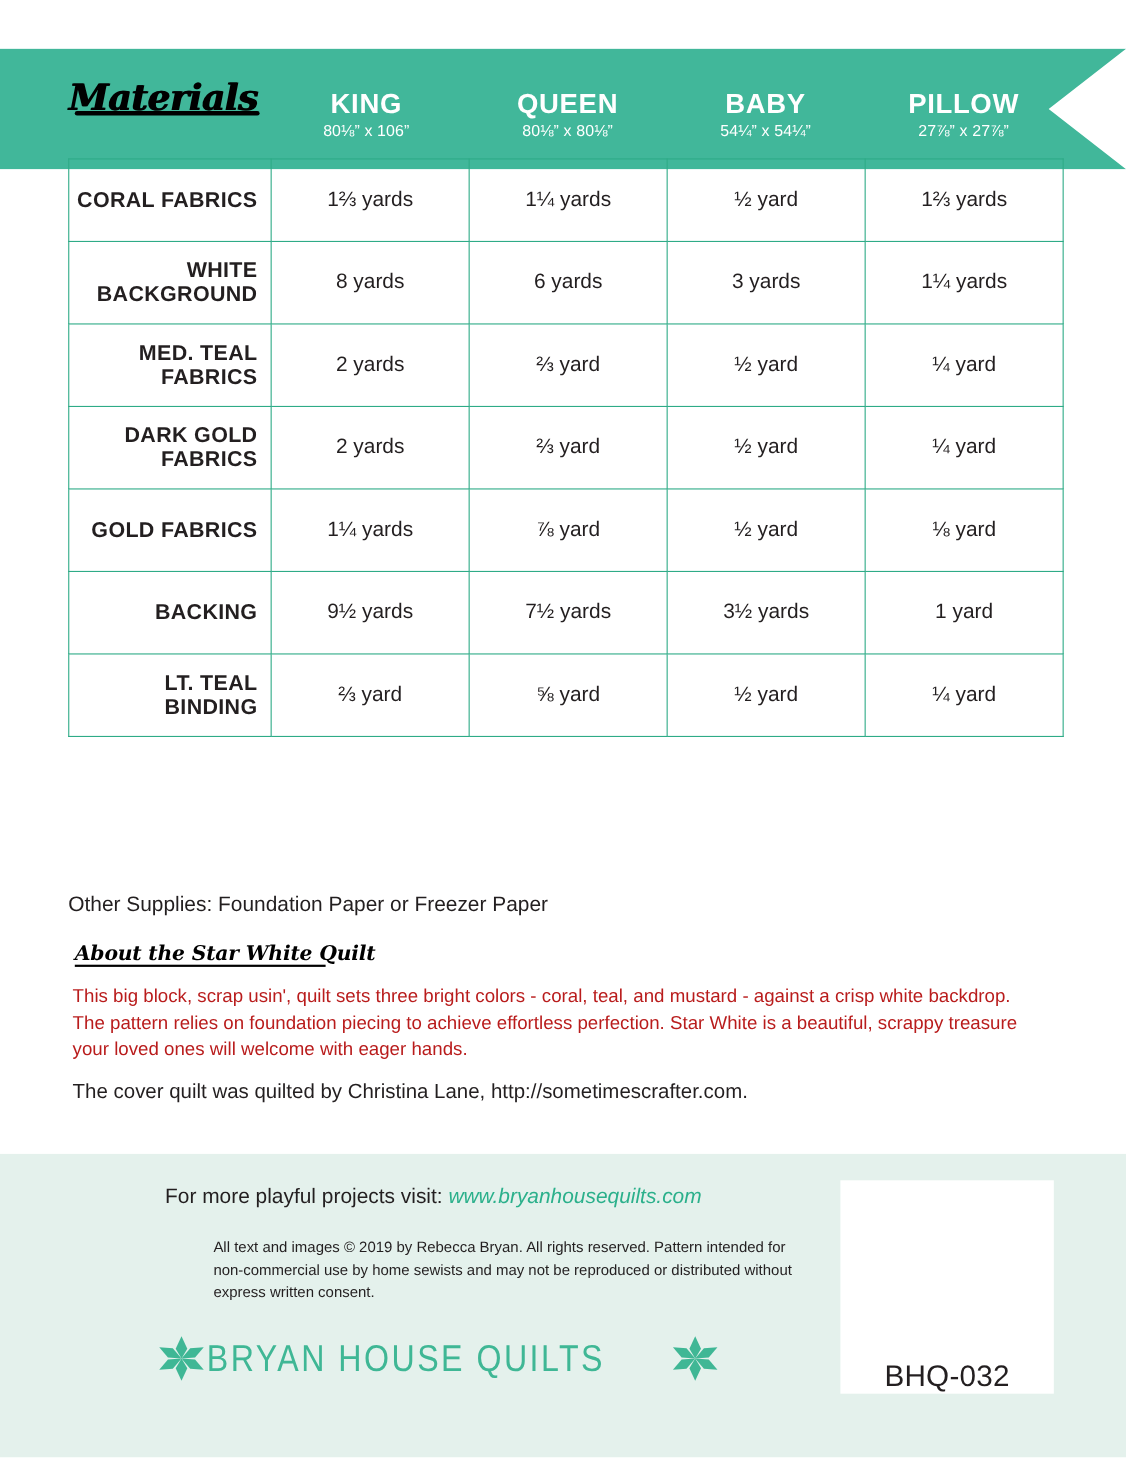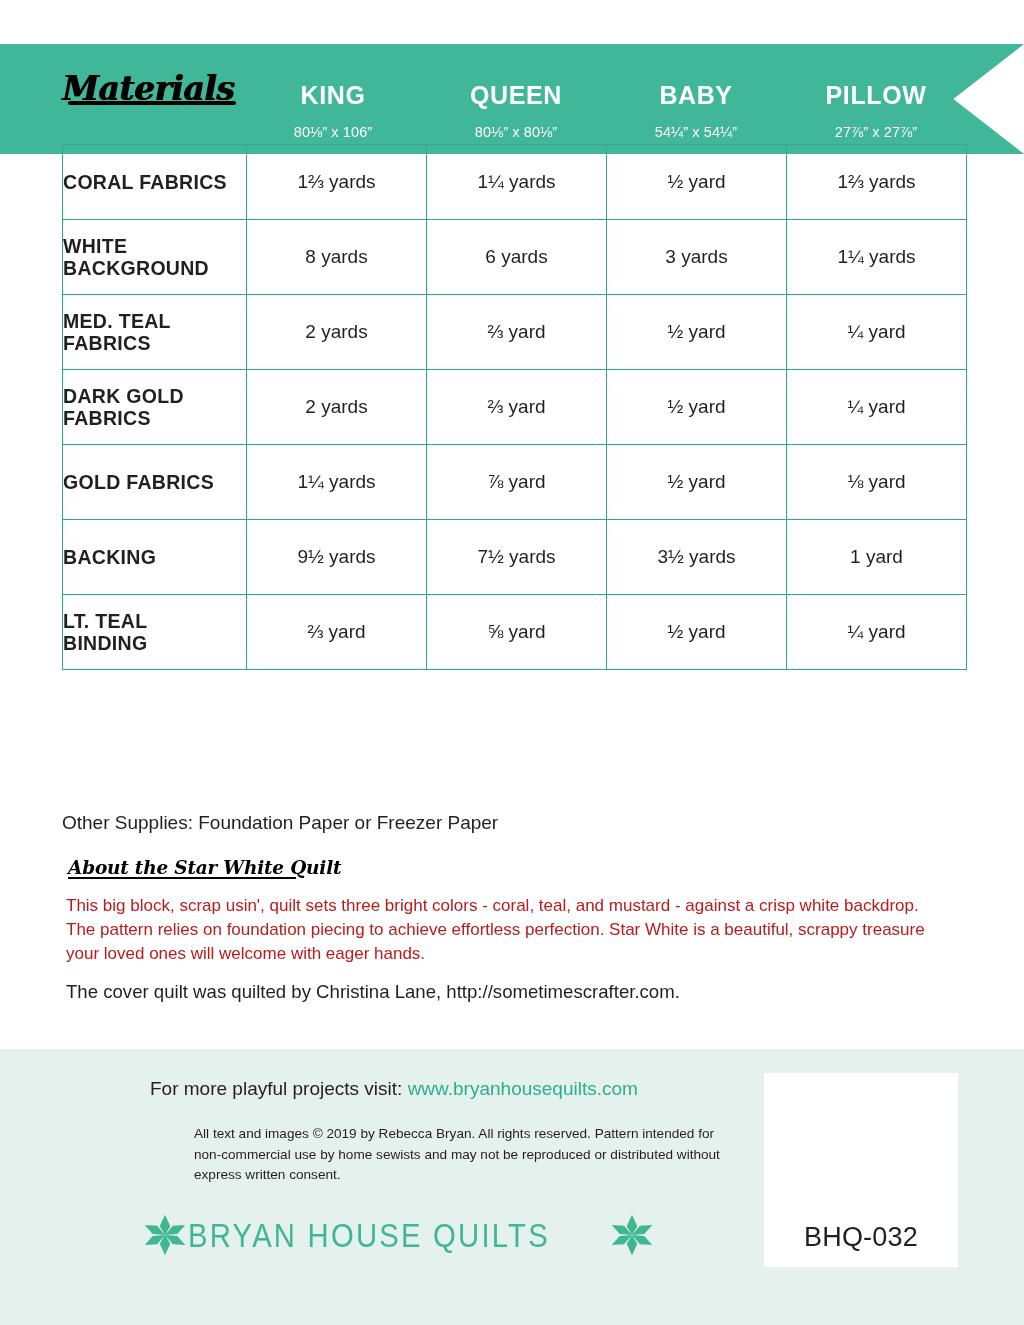--- a/index.html
+++ b/index.html
@@ -74,21 +74,21 @@
   }
   .size-head .size-name {
     font-size: 25px;
     font-weight: bold;
     letter-spacing: 0.6px;
     line-height: 1.05;
   }
   .size-head .size-dims {
     font-size: 14.5px;
     font-weight: normal;
-    margin-top: 16px;
+    margin-top: 4px;
     letter-spacing: 0.1px;
   }
 
   .col-king   { left: 240px; width: 186px; }
   .col-queen  { left: 426px; width: 180px; }
   .col-baby   { left: 606px; width: 180px; }
   .col-pillow { left: 786px; width: 180px; }
 
   
   .mat-table {
@@ -100,20 +100,21 @@
     table-layout: fixed;
   }
   .mat-table td {
     border: 1.6px solid #2eab87;
     height: 75px;
     vertical-align: middle;
     font-size: 19px;
   }
   .mat-table .rowlabel {
     width: 184px;
+    text-align: right;
     font-weight: bold;
     font-size: 19.5px;
     letter-spacing: 0.3px;
     line-height: 1.15;
     padding-right: 12px;
     color: #231f20;
   }
   .mat-table .val {
     width: 180px;
     text-align: center;
@@ -177,21 +178,21 @@
     background: #e4f1ec;
   }
 
   .footer-visit {
     position: absolute;
     left: 150px;
     top: 1078px;
     font-size: 19px;
     color: #231f20;
   }
-  .footer-visit .url { color: #2bb08b; }
+  .footer-visit .url { color: #2bb08b; font-style: italic; }
 
   .footer-copy {
     position: absolute;
     left: 148px;
     top: 1124px;
     width: 545px;
     font-size: 13.6px;
     line-height: 1.52;
     color: #231f20;
     margin-left: 46px;
@@ -225,21 +226,20 @@
     width: 194px;
     height: 194px;
     background: #ffffff;
     display: flex;
     align-items: flex-end;
     justify-content: center;
   }
   .code-text {
     font-size: 27px;
     color: #231f20;
-    padding-bottom: 14px;
     letter-spacing: 0.2px;
   }
 </style>
 </head>
 <body>
 
 <div class="page">
 
   <div class="banner"></div>
 

